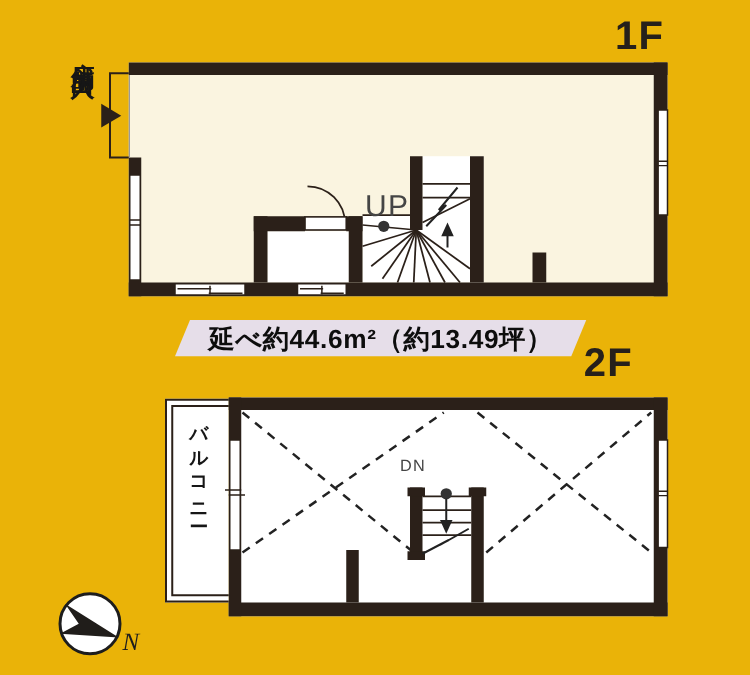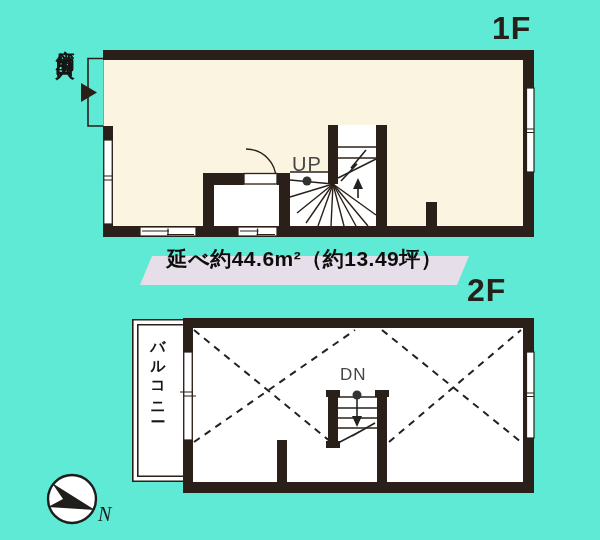--- a/index.html
+++ b/index.html
@@ -1,32 +1,32 @@
 <!DOCTYPE html>
 <html><head>
 <meta charset="utf-8">
 <style>
   html,body{margin:0;padding:0;background:#fff;}
   .stage{
-    position:relative;width:600px;height:540px;background:#5eead4;overflow:hidden;
+    position:relative;width:600px;height:540px;background:#eab308;overflow:hidden;
     font-family:"Liberation Sans", sans-serif;
   }
   .stage svg{position:absolute;left:0;top:0;}
   .ln{stroke:#2b2019;fill:none;}
   .ov{position:absolute;white-space:nowrap;color:#1a1a1a;}
   .lbl-floor{font-weight:800;font-size:32px;line-height:1;color:#26201b;letter-spacing:1px;}
   .lbl-1f{left:492px;top:12px;}
   .lbl-2f{left:467px;top:274px;}
   .banner-text{
-    left:140px;top:244px;width:329px;height:29px;display:flex;align-items:center;justify-content:center;
+    left:140px;top:256px;width:329px;height:29px;display:flex;align-items:center;justify-content:center;
     font-weight:800;font-size:21px;color:#0d0d0d;letter-spacing:0.5px;
   }
-  .lbl-stair{font-weight:500;font-size:20px;line-height:1;color:#454545;letter-spacing:1px;}
+  .lbl-stair{font-weight:500;font-size:24px;line-height:1;color:#454545;letter-spacing:1px;}
   .lbl-up{left:292px;top:154px;}
-  .lbl-dn{left:340px;top:366px;font-size:17px;}
+  .lbl-dn{left:320px;top:366px;font-size:13px;}
   .vtext{writing-mode:vertical-rl;text-orientation:mixed;font-weight:600;color:#161616;}
   .lbl-entrance{left:52px;top:35px;font-size:19px;letter-spacing:3px;}
   .lbl-balcony{left:148px;top:329px;font-size:15px;letter-spacing:4px;}
   .lbl-north{left:98px;top:503px;font-family:"Liberation Serif",serif;font-style:italic;font-size:20px;color:#1d1d1d;}
 </style>
 </head>
 <body>
 
 <div class="stage">
   <svg width="600" height="540" viewBox="0 0 600 540">

